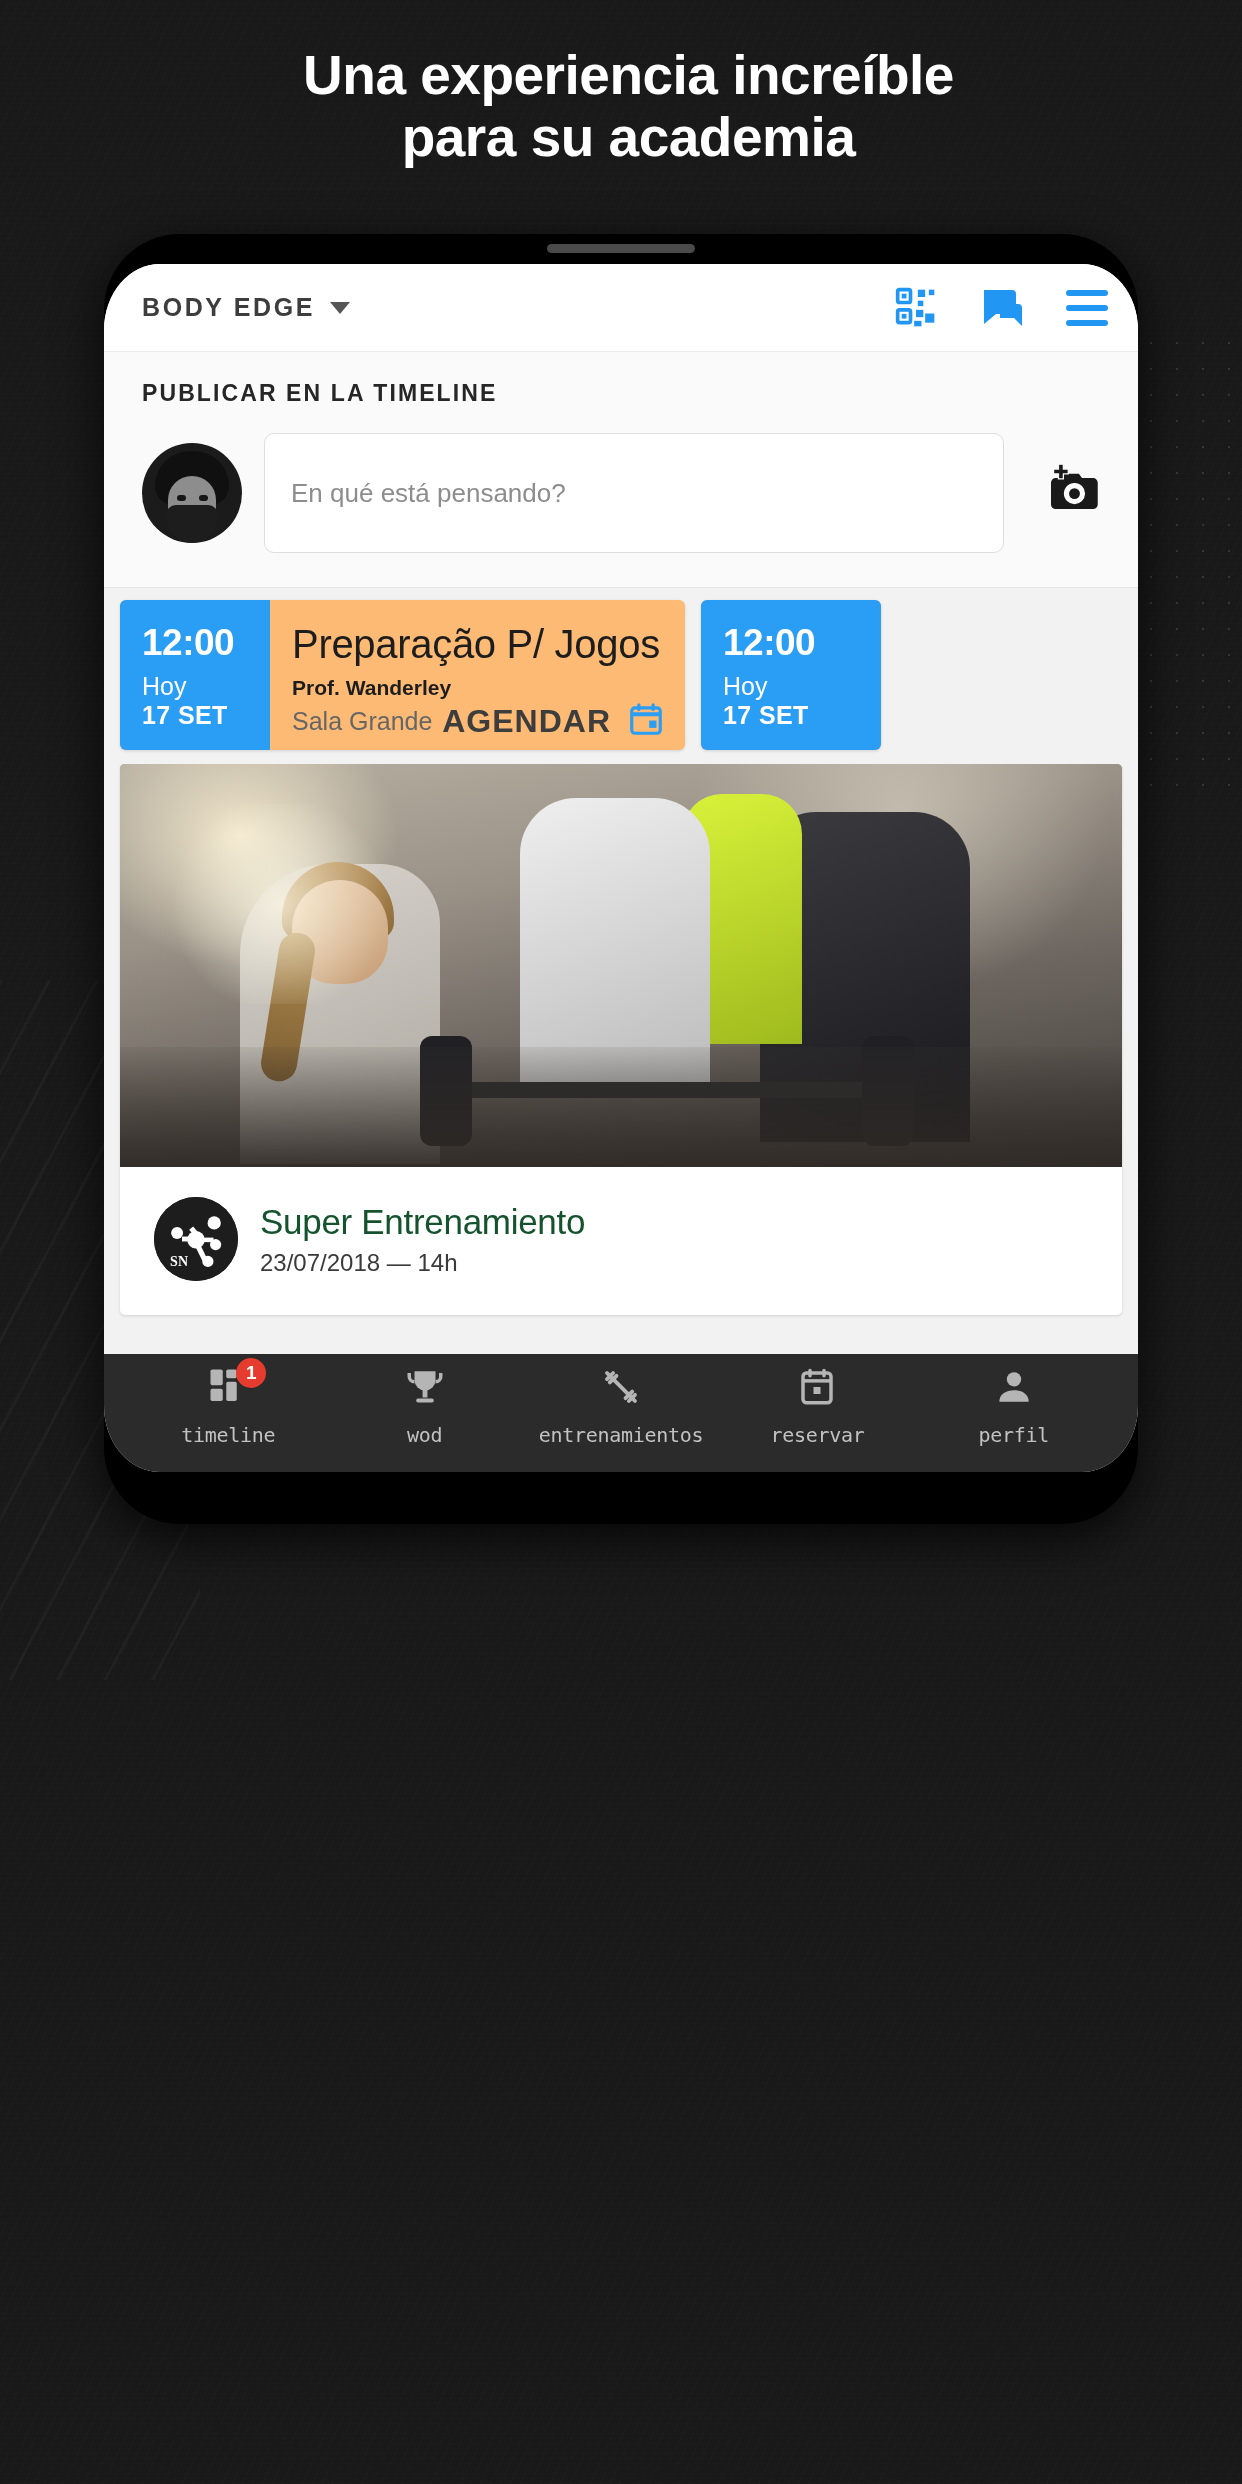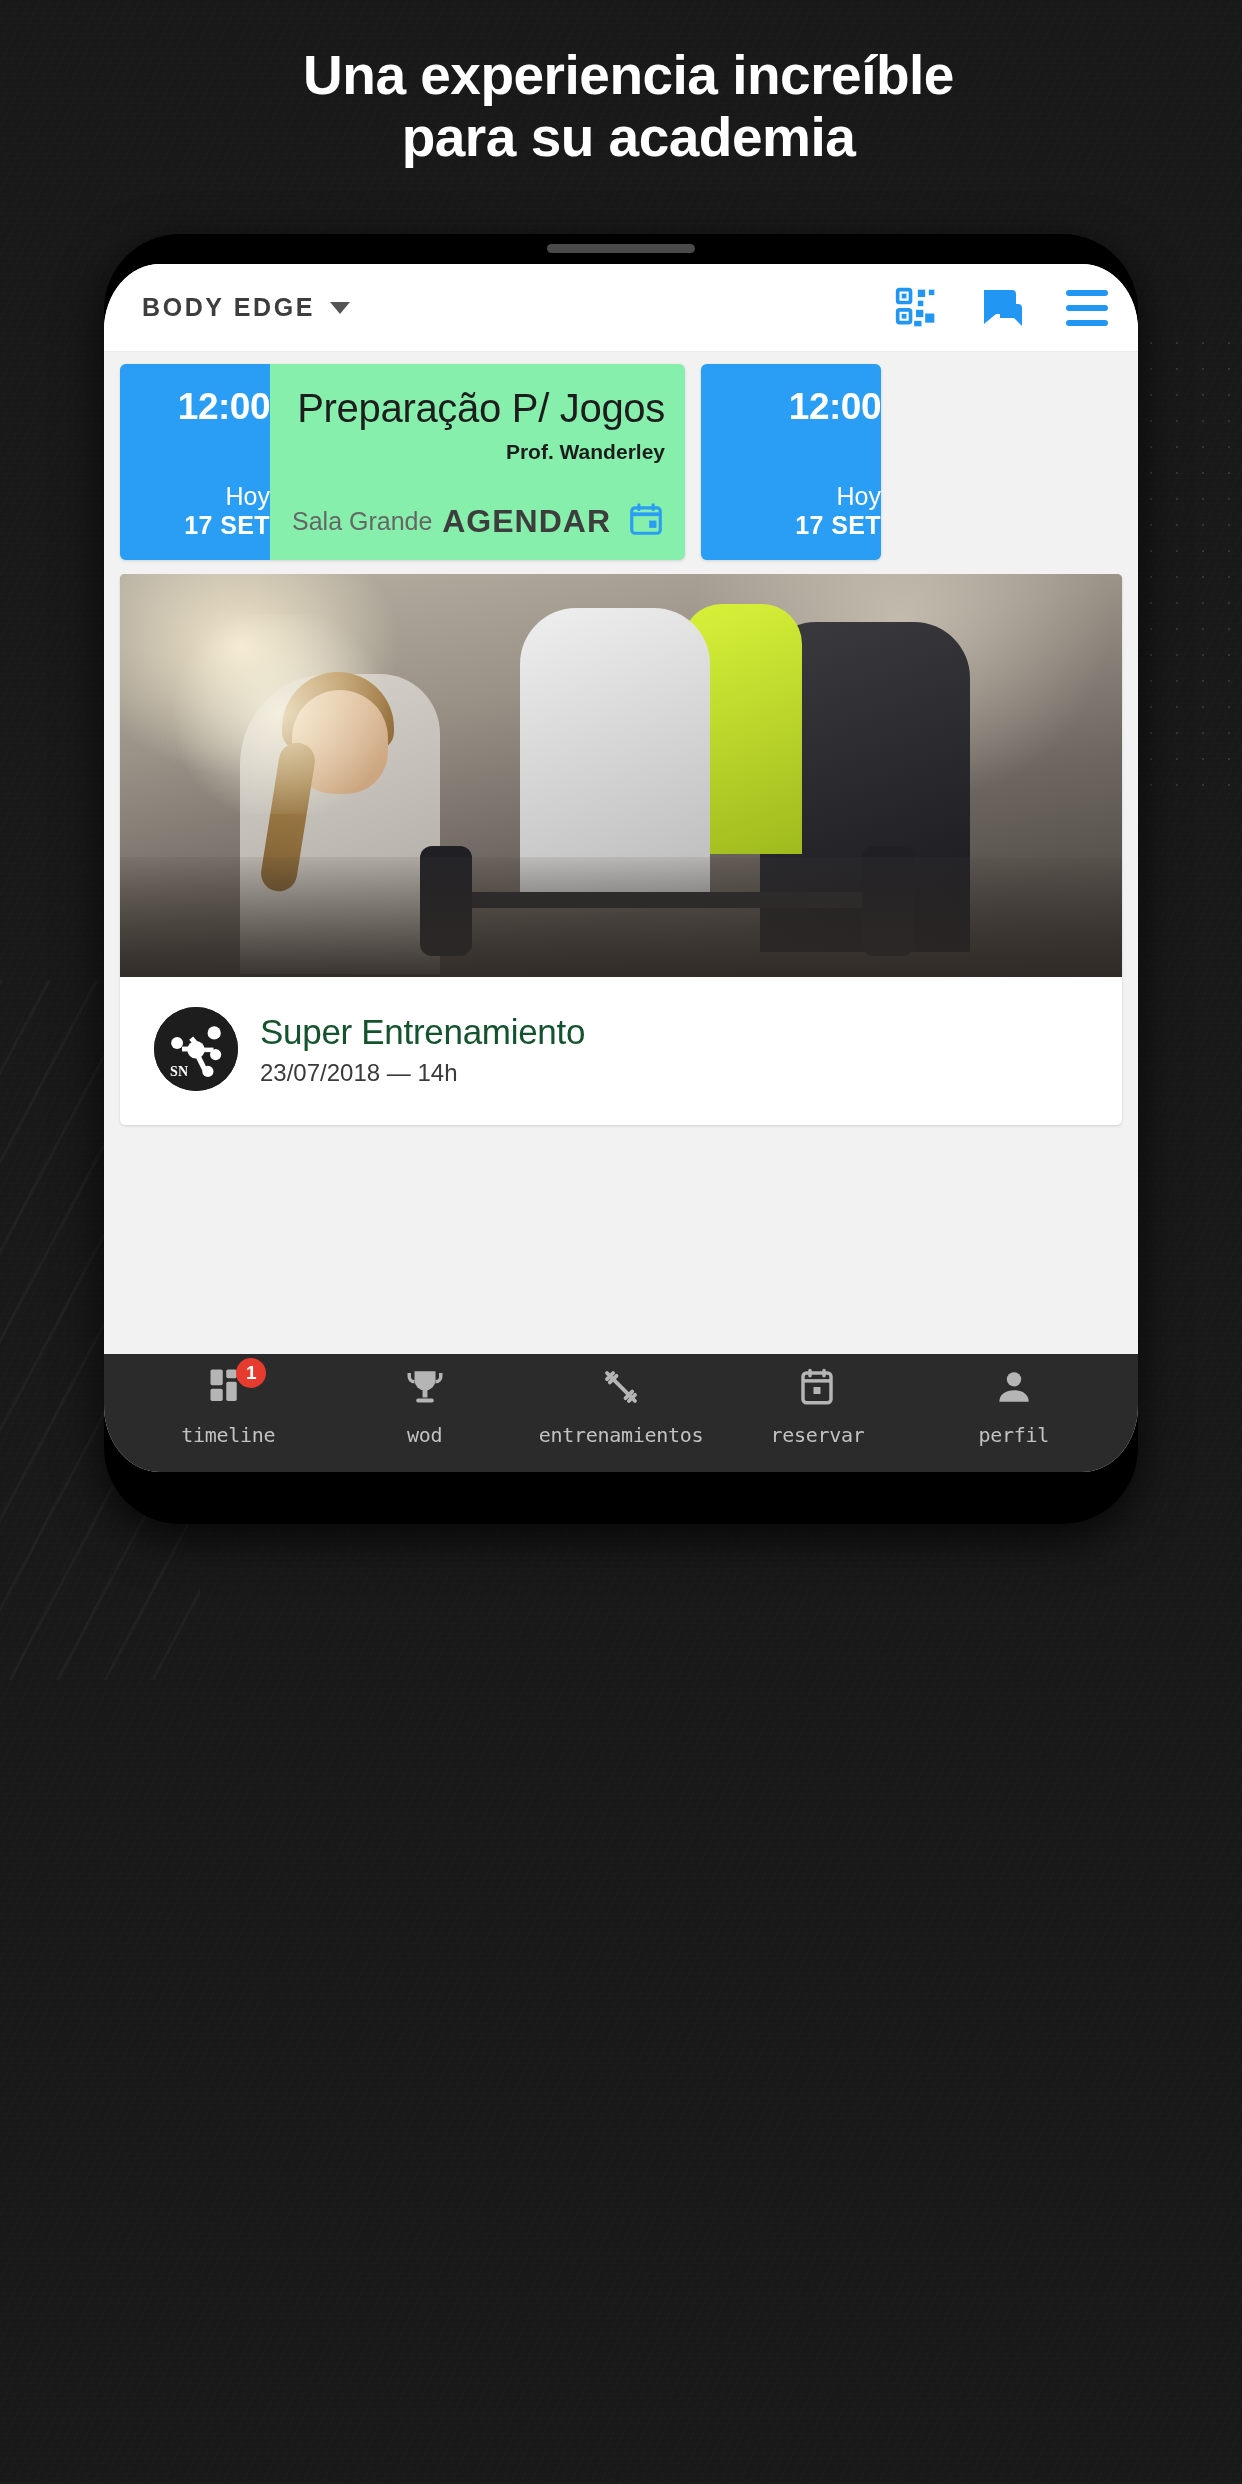--- a/index.html
+++ b/index.html
@@ -189,27 +189,26 @@
   .schedule-strip {
     flex: 0 0 auto;
     background: #f2f2f2;
     padding: 12px 0 14px 16px;
     display: flex;
     gap: 16px;
     overflow: hidden;
   }
   .sched-card {
     flex: 0 0 auto;
-    background: #86efac;
+    background: #fdba74;
     border-radius: 6px;
     display: flex;
-    height: 196px;
+    height: 150px;
     box-shadow: 0 1px 3px rgba(0,0,0,0.14);
     overflow: hidden;
-    text-align: right;
   }
   .sched-card.first { width: 565px; }
   .sched-card.peek  { width: 180px; }
   .sched-time {
     flex: 0 0 auto;
     width: 150px;
     background: #2a9df4;
     color: #fff;
     padding: 22px 0 20px 22px;
     display: flex;
@@ -425,20 +424,41 @@
           </svg>
         </span>
         <span class="hamburger">
           <i></i>
             <i></i>
             <i></i>
         </span>
       </div>
     </div>
 
+    <div class="composer">
+      <div class="composer-title">PUBLICAR EN LA TIMELINE</div>
+      <div class="composer-row">
+        <div class="avatar-user">
+          <div class="hair"></div>
+          <div class="face"></div>
+          <div class="eye l"></div>
+          <div class="eye r"></div>
+          <div class="beard"></div>
+        </div>
+        <div class="composer-input">En qué está pensando?</div>
+        <span class="camera-btn">
+          <svg width="62" height="62" viewBox="0 0 24 24" fill="#1a1a1a">
+            <path d="M4.5 7h2.2l1.2-1.7h5.6L14.7 7H19a1.8 1.8 0 0 1 1.8 1.8v8.4A1.8 1.8 0 0 1 19 19H4.5a1.8 1.8 0 0 1-1.8-1.8V8.8A1.8 1.8 0 0 1 4.5 7z"></path>
+            <circle cx="11.8" cy="13" r="4.1" fill="#fff"></circle>
+            <circle cx="11.8" cy="13" r="2.1" fill="#1a1a1a"></circle>
+            <path d="M5.6 1.6h1.9v1.9h1.9v1.9H7.5v1.9H5.6V5.4H3.7V3.5h1.9z" fill="#1a1a1a" stroke="#fafafa" stroke-width="0.5"></path>
+          </svg>
+        </span>
+      </div>
+    </div>
 
     <div class="schedule-strip">
       <div class="sched-card first">
         <div class="sched-time">
           <div class="hh">12:00</div>
           <div class="spacer"></div>
           <div class="day">Hoy</div>
           <div class="date">17 SET</div>
         </div>
         <div class="sched-body">

